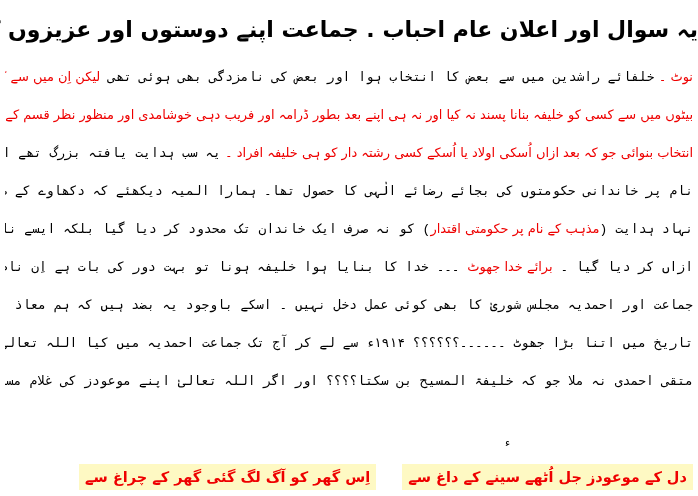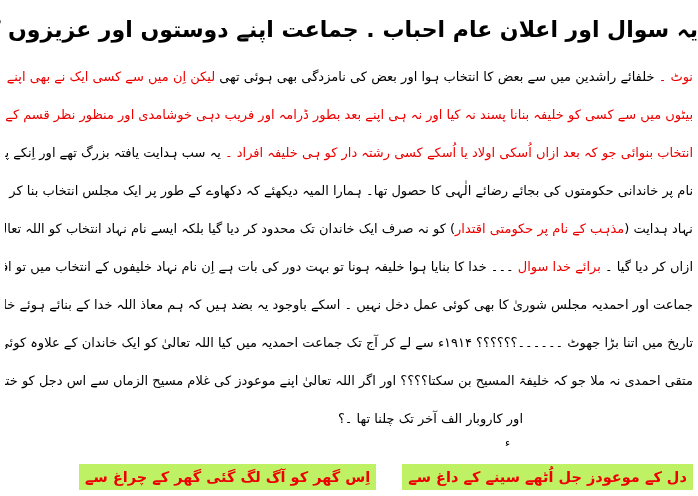--- a/index.html
+++ b/index.html
@@ -35,42 +35,42 @@
     overflow:hidden;
     white-space:nowrap;
   }
   .line.last{
     text-align:right;
     text-align-last:right;
     padding-left:0;
     padding-right:170px;
   }
   .red{color:#ee0000;}
-  .blk{color:#000000;}
+  .blk{color:#000000;font-family:Liberation Mono, monospace;}
   .flourish{
     position:absolute;
     top:436px;
     left:505px;
     font-size:11px;
     color:#000000;
   }
   .couplet{
     position:absolute;
     bottom:6px;
     right:0;
     width:698px;
     text-align:center;
     padding-left:74px;
     box-sizing:border-box;
     font-size:14.5px;
     font-weight:bold;
     white-space:nowrap;
   }
   .hemistich{
-    background:#bef264;
+    background:#fef9c3;
     color:#ee0000;
     padding:5px 6px;
     display:inline-block;
     text-align:right;
   }
   .hemistich-gap{
     display:inline-block;
     width:26px;
   }
 </style>
@@ -80,25 +80,24 @@
 <div class="page">
 
   <div class="title">یہ سوال اور اعلان عام احباب . جماعت اپنے دوستوں اور عزیزوں کو ای میل کریں</div>
 
   <div class="body-lines">
       <div class="line"><span class="red">نوٹ ۔ </span><span class="blk">خلفائے راشدین میں سے بعض کا انتخاب ہوا اور بعض کی نامزدگی بھی ہوئی تھی </span><span class="red">لیکن اِن میں سے کسی ایک نے بھی اپنے بعد اپنے</span></div>
       <div class="line"><span class="red">بیٹوں میں سے کسی کو خلیفہ بنانا پسند نہ کیا اور نہ ہی اپنے بعد بطور ڈرامہ اور فریب دہی خوشامدی اور منظور نظر قسم کے لوگوں کی کوئی نام نہاد مجلس</span></div>
       <div class="line"><span class="red">انتخاب بنوائی جو کہ بعد ازاں اُسکی اولاد یا اُسکے کسی رشتہ دار کو ہی خلیفہ افراد ۔ </span><span class="blk">یہ سب ہدایت یافتہ بزرگ تھے اور اِنکے پیش نظر خلافت کے</span></div>
       <div class="line"><span class="blk">نام پر خاندانی حکومتوں کی بجائے رضائے الٰہی کا حصول تھا۔ ہمارا المیہ دیکھئے کہ دکھاوے کے طور پر ایک مجلس انتخاب بنا کر ایک طرف نام</span></div>
       <div class="line"><span class="blk">نہاد ہدایت (</span><span class="red">مذہب کے نام پر حکومتی اقتدار</span><span class="blk">) کو نہ صرف ایک خاندان تک محدود کر دیا گیا بلکہ ایسے نام نہاد انتخاب کو اللہ تعالیٰ کی طرف بھی</span></div>
-      <div class="line"><span class="blk">ازاں کر دیا گیا ۔ </span><span class="red">برائے خدا سوال</span><span class="blk"> ۔۔۔ خدا کا بنایا ہوا خلیفہ ہونا تو بہت دور کی بات ہے اِن نام نہاد خلیفوں کے انتخاب میں تو افراد</span></div>
+      <div class="line"><span class="blk">ازاں کر دیا گیا ۔ </span><span class="red">برائے خدا جھوٹ</span><span class="blk"> ۔۔۔ خدا کا بنایا ہوا خلیفہ ہونا تو بہت دور کی بات ہے اِن نام نہاد خلیفوں کے انتخاب میں تو افراد</span></div>
       <div class="line"><span class="blk">جماعت اور احمدیہ مجلس شوریٰ کا بھی کوئی عمل دخل نہیں ۔ اسکے باوجود یہ بضد ہیں کہ ہم معاذ اللہ خدا کے بنائے ہوئے خلیفے ہیں ۔ مذہب کی</span></div>
       <div class="line"><span class="blk">تاریخ میں اتنا بڑا جھوٹ ۔۔۔۔۔۔؟؟؟؟؟؟ ۱۹۱۴ء سے لے کر آج تک جماعت احمدیہ میں کیا اللہ تعالیٰ کو ایک خاندان کے علاوہ کوئی ایسا</span></div>
       <div class="line"><span class="blk">متقی احمدی نہ ملا جو کہ خلیفۃ المسیح بن سکتا؟؟؟؟ اور اگر اللہ تعالیٰ اپنے موعودز کی غلام مسیح الزماں سے اس دجل کو ختم نہ کرواتا تو یہ دجالی فتنہ</span></div>
-      <div class="line last"><span class="blk">اور کاروبار الف آخر تک چلنا تھا ۔؟</span></div>
     </div>
 
   <span class="flourish">ء</span>
 
   <div class="couplet">
     <span class="hemistich">دل کے موعودز جل اُٹھے سینے کے داغ سے</span><span class="hemistich-gap"></span><span class="hemistich">اِس گھر کو آگ لگ گئی گھر کے چراغ سے</span>
   </div>
 
 </div>
 

